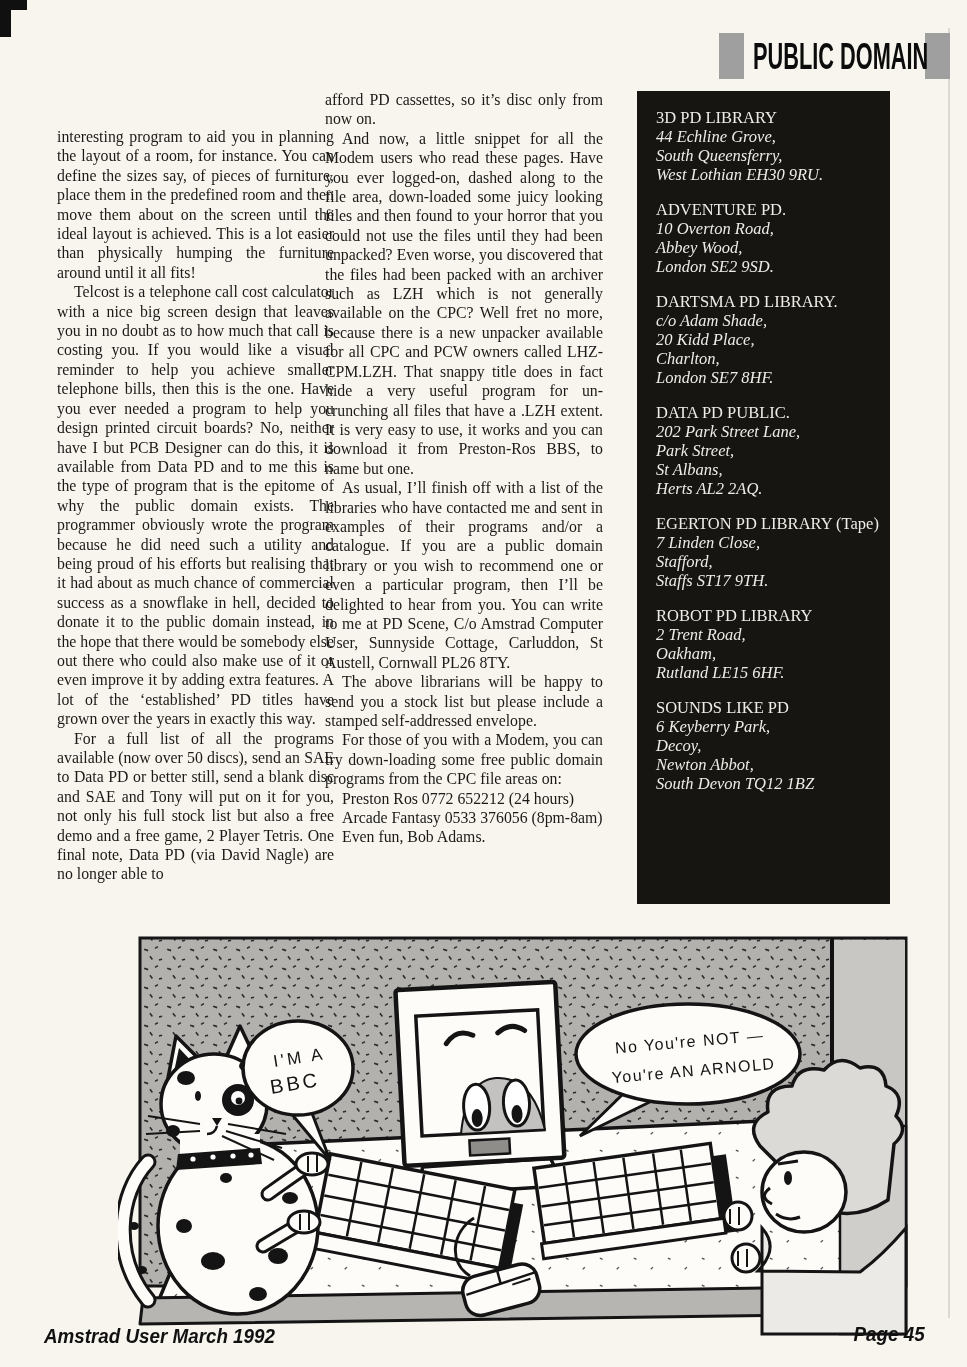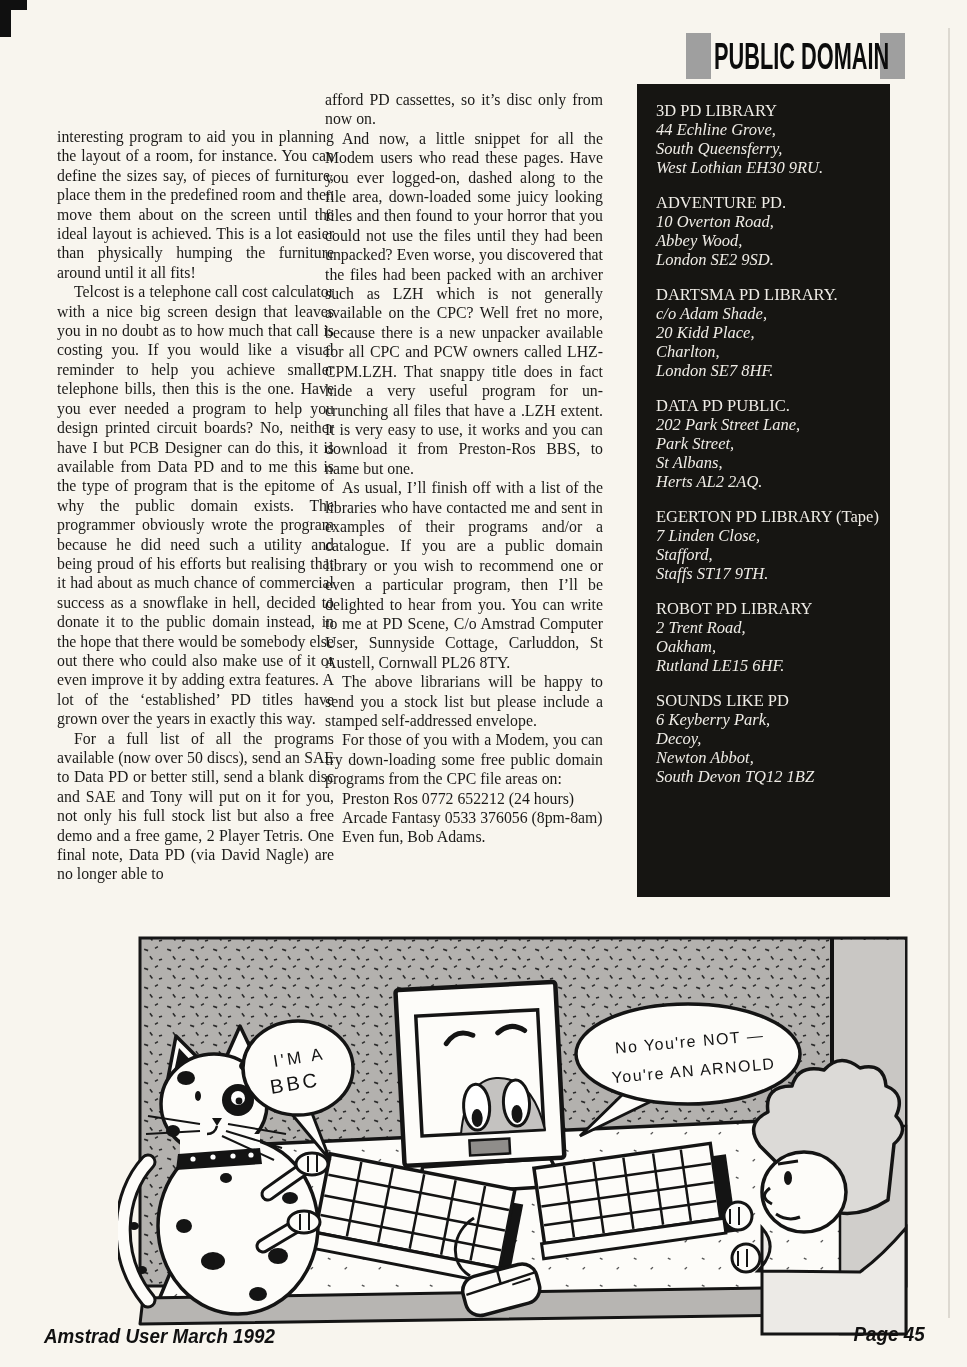--- a/index.html
+++ b/index.html
@@ -10,41 +10,41 @@
     overflow:hidden;
     font-family:"Liberation Serif", serif;
     color:#1b1a18;
   }
   
   .corner-mark-v{position:absolute;left:0;top:0;width:11px;height:37px;background:#101010;}
   .corner-mark-h{position:absolute;left:0;top:0;width:27px;height:10px;background:#101010;}
   .edge-line{position:absolute;left:948px;top:28px;width:2px;height:1290px;background:#ddd9d1;}
 
   
-  .pd-header{position:absolute;left:686px;top:33px;display:flex;align-items:flex-end;gap:3px;}
+  .pd-header{position:absolute;left:719px;top:33px;display:flex;align-items:flex-end;gap:9px;}
   .pd-header .block{width:25px;height:46px;background:#9f9f9f;}
   .pd-header .title-wrap{width:163px;height:46px;overflow:visible;}
   .pd-header .title{
     display:inline-block;white-space:nowrap;
     font-family:"Liberation Sans", sans-serif;
     font-weight:700;font-size:34px;line-height:46px;
     letter-spacing:0px;color:#0c0c0c;
     transform:scaleX(0.64) scaleY(1.08);transform-origin:left center;
   }
 
   
   .col{position:absolute;text-align:justify;font-size:15.8px;line-height:19.4px;}
   .col1{left:57px;top:95px;width:277px;margin-top:32px;}
   .col2{left:325px;top:90px;width:278px;}
   .col p{margin:0;}
   .col p.indent{text-indent:17px;}
 
   
   .sidebar{
-    position:absolute;left:637px;top:84px;width:253px;height:813px;
+    position:absolute;left:637px;top:91px;width:253px;height:813px;
     background:#161512;color:#efece6;
     box-sizing:border-box;padding:17px 10px 10px 19px;
     font-size:16.5px;line-height:19px;
   }
   .lib{margin-bottom:16px;}
   .addr{white-space:pre-line;font-style:italic;}
 
   
   .cartoon{position:absolute;left:118px;top:926px;width:800px;height:412px;}
   .cartoon svg{display:block;}

